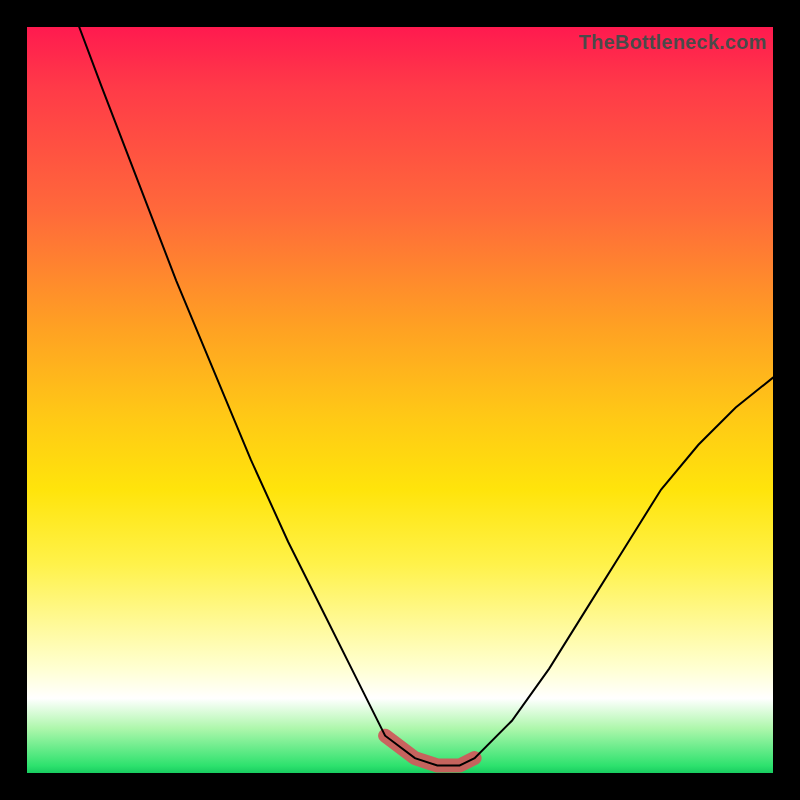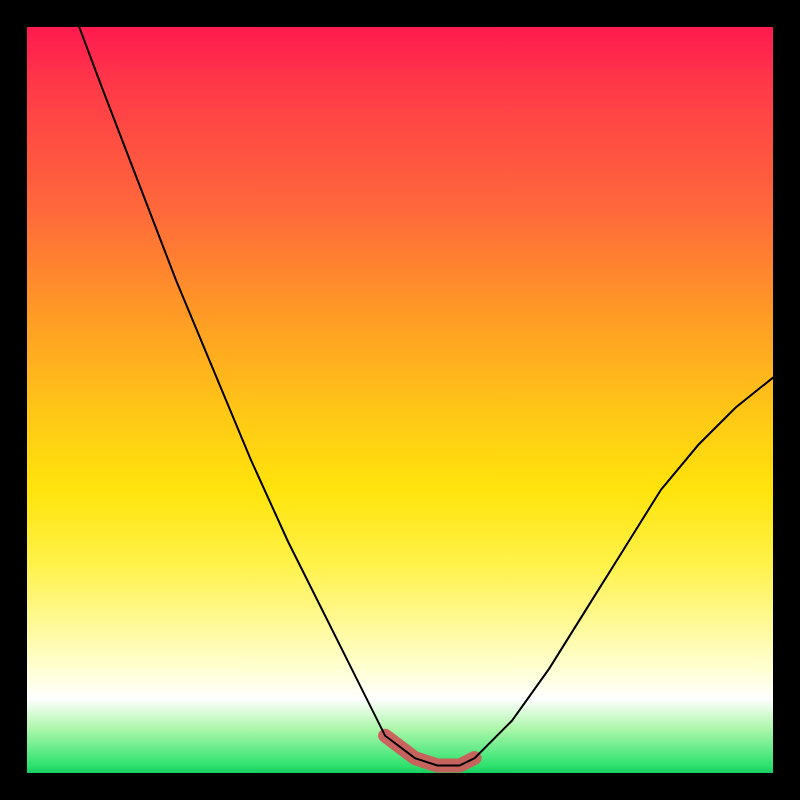--- a/index.html
+++ b/index.html
@@ -80,14 +80,15 @@
 </head>
 <body>
 
 <div class="frame">
   <div class="plot-area">
     <div class="gradient"></div>
     <svg class="curves" viewBox="0 0 746 746" preserveAspectRatio="none">
       <path id="valley-path" class="valley-highlight" d="M358.1 708.7 L387.9 731.1 L410.3 738.5 L432.7 738.5 L447.6 731.1"></path>
       <path id="curve-path" class="curve-line" d="M52.2 0.0 L74.6 59.7 L111.9 156.7 L149.2 253.6 L186.5 343.2 L223.8 432.7 L261.1 514.7 L298.4 589.3 L335.7 663.9 L358.1 708.7 L387.9 731.1 L410.3 738.5 L432.7 738.5 L447.6 731.1 L484.9 693.8 L522.2 641.6 L559.5 581.9 L596.8 522.2 L634.1 462.5 L671.4 417.8 L708.7 380.5 L746.0 350.6"></path>
     </svg>
+    <div class="watermark">TheBottleneck.com</div>
   </div>
 </div>
 
 </body></html>

